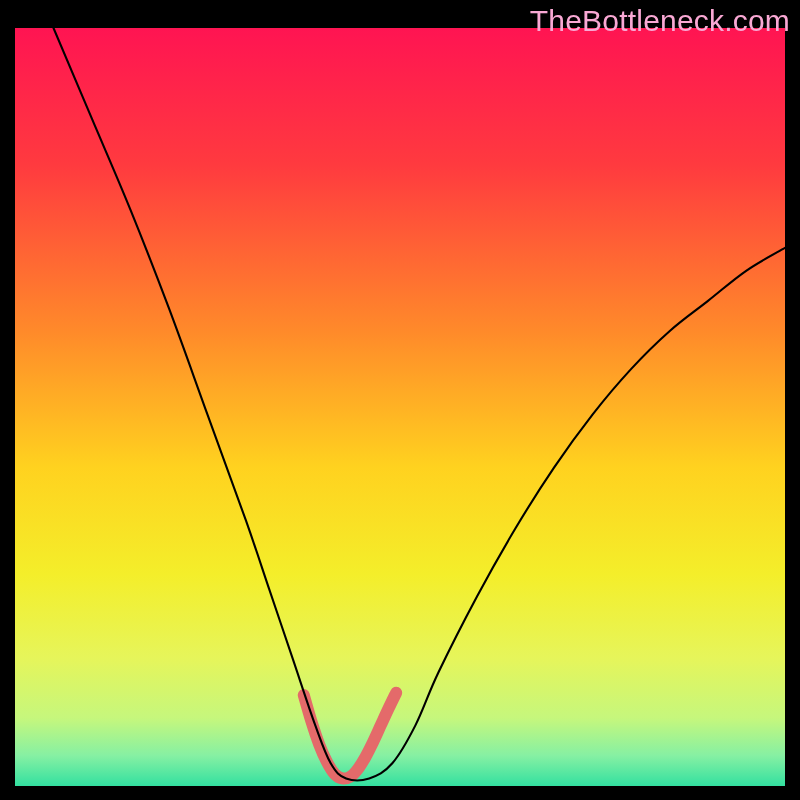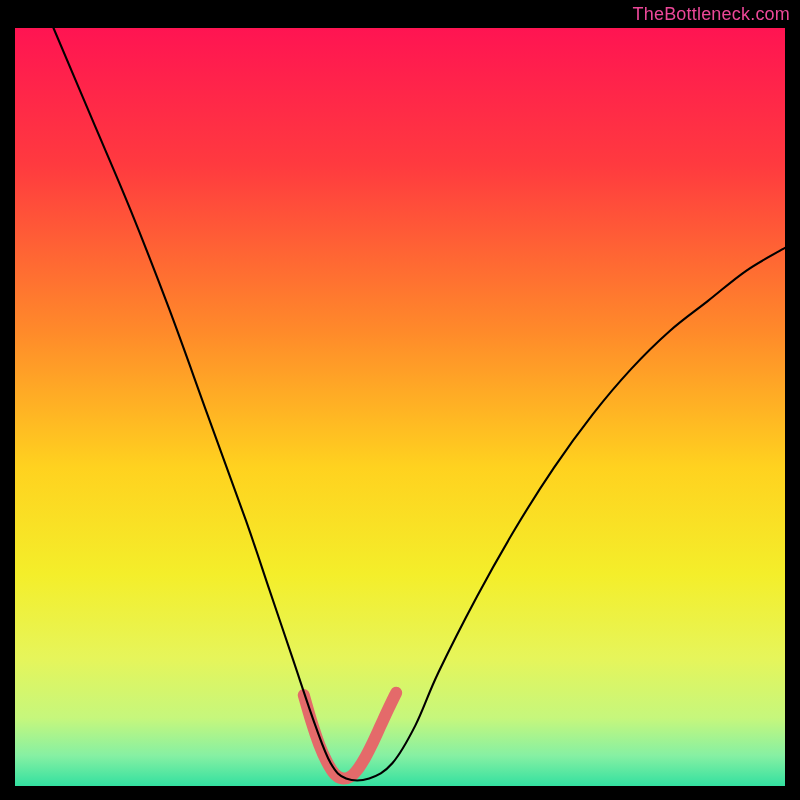--- a/index.html
+++ b/index.html
@@ -14,23 +14,23 @@
   .outer {
     position: relative;
     width: 800px;
     height: 800px;
     background: #000;
   }
   .watermark {
     position: absolute;
     top: 4px;
     right: 10px;
-    font-size: 18px;
+    font-size: 30px;
     font-weight: 500;
-    color: #ec4899;
+    color: #f9a8d4;
     letter-spacing: 0.2px;
     z-index: 10;
   }
   .plot {
     position: absolute;
     left: 15px;
     top: 28px;
     width: 770px;
     height: 758px;
   }

